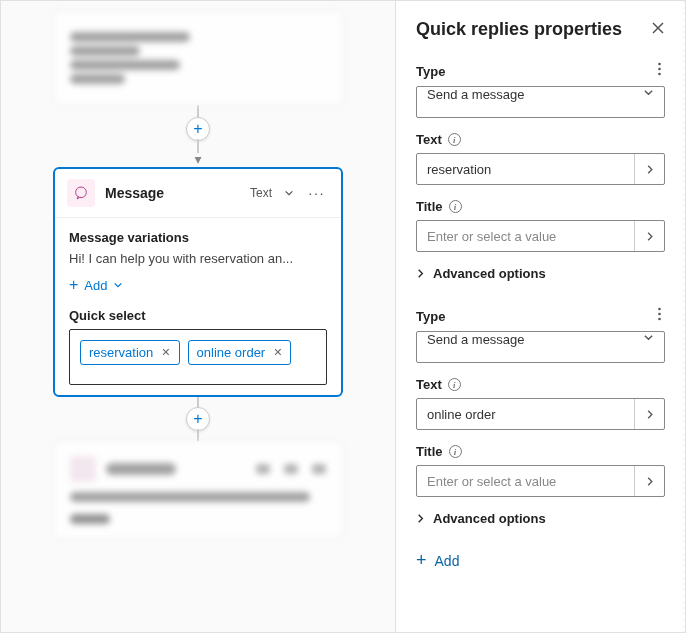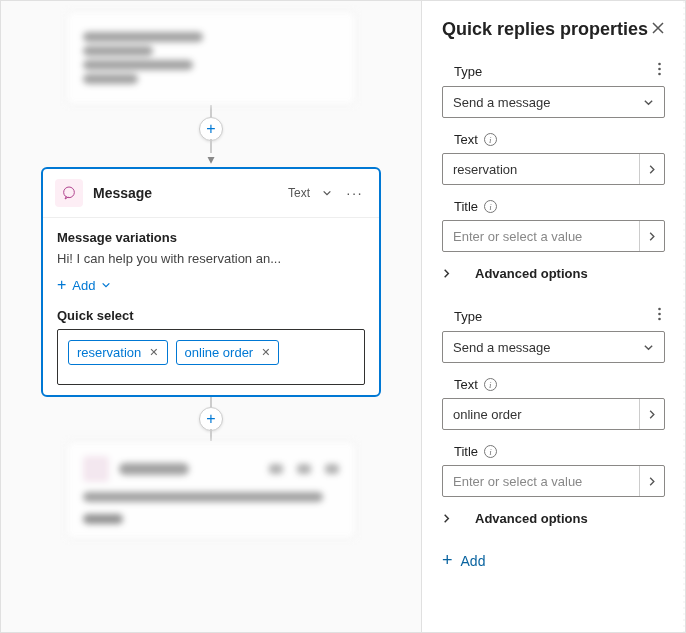--- a/index.html
+++ b/index.html
@@ -9,21 +9,21 @@
   .canvas { flex: 1; position: relative; background: #fafafa; overflow: hidden; padding-top: 10px; }
   
   .blurred-card-top { margin: 0 auto; width: 290px; background: #fff; border: 1px solid #e5e5e5; border-radius: 4px; padding: 16px; filter: blur(3px); opacity: 0.9; }
   .blurred-line { height: 10px; background: #999; border-radius: 5px; margin: 4px 0; }
   .bl1 { width: 120px; } .bl2 { width: 70px; } .bl3 { width: 110px; } .bl4 { width: 55px; }
   
   .connector-line { width: 2px; height: 14px; background: #ccc; margin: 0 auto; }
   .connector-arrow { text-align: center; color: #888; font-size: 14px; margin-top: -2px; }
   .plus-junction { width: 24px; height: 24px; border-radius: 50%; background: #fff; border: 1px solid #ccc; margin: -2px auto; display: flex; align-items: center; justify-content: center; color: #0078d4; font-size: 16px; font-weight: 300; box-shadow: 0 1px 3px rgba(0,0,0,0.1); cursor: pointer; }
   
-  .node-card { width: 340px; margin: 0 auto; background: #fff; border: 2px solid #0078d4; border-radius: 6px; overflow: hidden; }
+  .node-card { width: 290px; margin: 0 auto; background: #fff; border: 2px solid #0078d4; border-radius: 6px; overflow: hidden; }
   .node-header { display: flex; align-items: center; padding: 10px 12px; border-bottom: 1px solid #eee; gap: 10px; }
   .node-icon-box { width: 28px; height: 28px; border-radius: 4px; background: #fdeef5; display: flex; align-items: center; justify-content: center; }
   .node-icon-box svg { width: 16px; height: 16px; stroke: #b1458f; fill: none; stroke-width: 1.5; }
   .node-title { font-weight: 600; font-size: 14px; color: #222; flex: 1; }
   .node-type-label { font-size: 12px; color: #555; margin-right: 2px; }
   .chev-sm { width: 10px; height: 10px; }
   .node-menu { font-size: 14px; color: #555; padding: 0 4px; cursor: pointer; letter-spacing: 1px; }
   
   .node-body { padding: 12px 14px 10px; }
   .section-label { font-size: 13px; font-weight: 600; color: #222; margin-bottom: 6px; }
@@ -39,42 +39,42 @@
   .blurred-card-bottom { margin: 0 auto; width: 290px; background: #fff; border: 1px solid #e5e5e5; border-radius: 4px; padding: 14px 16px; filter: blur(3px); opacity: 0.9; }
   .bh { display:flex; align-items:center; gap:10px; margin-bottom:10px;}
   .bh-icon { width:26px; height:26px; background:#f3e5ee; border-radius:4px;}
   .bh-title { width:70px; height:12px; background:#999; border-radius:6px; flex:0 0 auto;}
   .bh-sp { flex:1 }
   .bh-r { width:14px; height:10px; background:#aaa; border-radius:4px; margin-left:4px;}
   .bc-line { width: 240px; height:10px; background:#999; border-radius:5px; margin:8px 0 12px;}
   .bc-add { width:40px; height:10px; background:#888; border-radius:5px;}
 
   
-  .panel { width: 264px; border-left: 1px solid #e0e0e0; background: #fff; padding: 18px 20px 10px; overflow-y: auto; display: flex; flex-direction: column; position: relative; }
+  .panel { width: 290px; border-left: 1px solid #e0e0e0; background: #fff; padding: 18px 20px 10px; overflow-y: auto; display: flex; flex-direction: column; position: relative; }
   .panel-header { display: flex; align-items: center; justify-content: space-between; margin-bottom: 18px; }
   .panel-title { font-size: 18px; font-weight: 600; color: #222; }
   .panel-close { cursor: pointer; color: #555; }
   .panel-close svg { width: 14px; height: 14px; }
   
   .field-row { display: flex; align-items: center; justify-content: space-between; margin-top: 4px; }
-  .field-label { font-size: 13px; font-weight: 400; color: #222; display: flex; align-items: center; gap: 6px; margin-left: 12px; }
+  .field-label { font-size: 13px; font-weight: 700; color: #222; display: flex; align-items: center; gap: 6px; }
   .info-icon { width: 13px; height: 13px; border: 1px solid #777; border-radius: 50%; display: inline-flex; align-items: center; justify-content: center; font-size: 9px; color: #777; font-style: italic; font-family: serif; }
   .vmore { cursor: pointer; padding: 0 4px; }
   .vmore svg { width: 3px; height: 14px; }
   
-  .select-box { margin-top: 6px; margin-bottom: 14px; border: 1px solid #8a8886; border-radius: 2px; height: 32px; display: flex; align-items: center; padding: 0 10px; font-size: 13px; color: #333; justify-content: space-between; cursor: pointer; }
+  .select-box { margin-top: 6px; margin-bottom: 14px; border: 1px solid #8a8886; border-radius: 2px; height: 32px; display: flex; align-items: flex-start; padding: 0 10px; font-size: 13px; color: #333; justify-content: space-between; cursor: pointer; }
   .select-box svg { width: 11px; height: 11px; }
   
   .input-box { margin-top: 6px; margin-bottom: 14px; border: 1px solid #8a8886; border-radius: 2px; height: 32px; display: flex; align-items: center; }
   .input-val { flex: 1; padding: 0 10px; font-size: 13px; color: #333; border: none; outline: none; background: transparent; }
   .input-val::placeholder { color: #888; }
   .input-arrow { width: 30px; height: 100%; border-left: 1px solid #ccc; display: flex; align-items: center; justify-content: center; cursor: pointer; }
   .input-arrow svg { width: 8px; height: 11px; }
   
-  .adv-row { display: flex; align-items: center; gap: 24px; font-size: 13px; font-weight: 600; color: #222; cursor: pointer; margin-bottom: 22px; }
+  .adv-row { display: flex; align-items: center; gap: 8px; font-size: 13px; font-weight: 600; color: #222; cursor: pointer; margin-bottom: 22px; }
   .adv-row svg { width: 9px; height: 11px; }
   
   .panel-add { display: flex; align-items: center; gap: 8px; color: #0a64a0; font-size: 14px; cursor: pointer; margin-top: 2px; width: fit-content; }
   .panel-add-plus { font-size: 18px; font-weight: 300; }
 
   
   .panel::after{ content:""; position:absolute; top:0; right:-1px; bottom:0; width:3px; background: linear-gradient(#ddd 40%, transparent 0) 0 0/3px 6px; opacity:.25; pointer-events:none;}
 </style>
 </head>
 <body>

